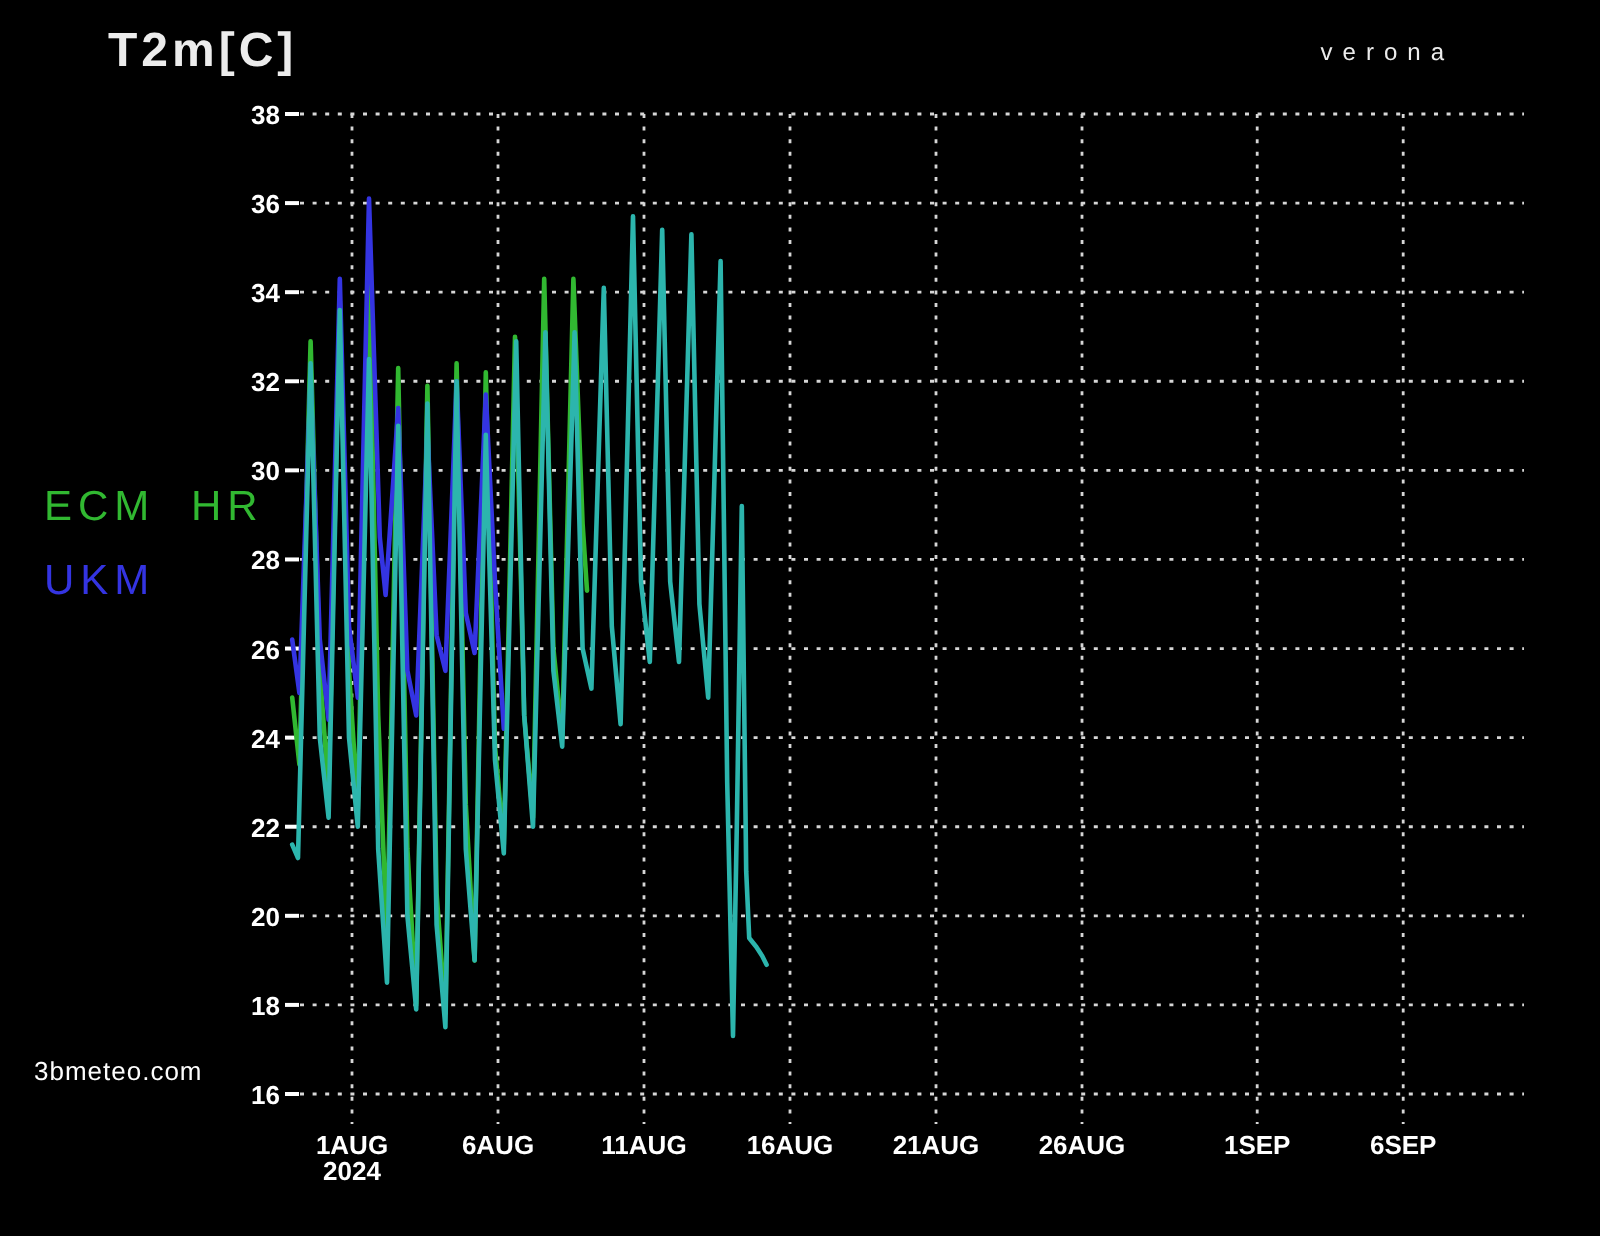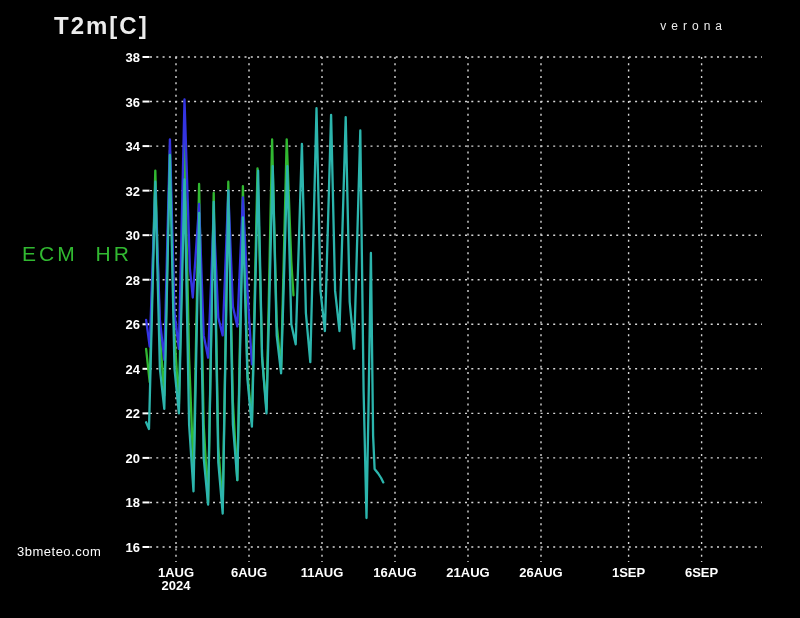--- a/index.html
+++ b/index.html
@@ -15,21 +15,21 @@
   .location{
     position:absolute;right:73px;top:19px;color:#ececec;
     font-size:12px;font-weight:400;letter-spacing:5px;
   }
   .legend{position:absolute;left:22px;top:243px;}
   .legend-item{
     font-size:21px;letter-spacing:3px;word-spacing:9px;
     line-height:21px;margin-bottom:16px;white-space:nowrap;
   }
   .brand{
-    position:absolute;left:17px;top:544px;color:#fdfdfd;
+    position:absolute;left:17px;top:528px;color:#fdfdfd;
     font-size:13px;letter-spacing:0.5px;
   }
 </style>
 </head>
 <body>
 
 <svg id="chart" width="800" height="618">
     <line x1="150" y1="57" x2="762" y2="57" stroke="#d6d6d6" stroke-width="1.4" stroke-dasharray="2 4.3"></line>
     <line x1="142.5" y1="57" x2="149.5" y2="57" stroke="#ffffff" stroke-width="2"></line>
     <text x="140" y="62" fill="#ffffff" text-anchor="end" font-size="13" font-weight="bold" font-family="&quot;Liberation Sans&quot;,sans-serif">38</text>
@@ -86,15 +86,16 @@
     <polyline points="146.1,348.8 149.7,382.2 155.3,170.6 159.9,335.4 164.3,395.5 169.9,150.5 174.5,335.4 178.9,404.5 184.5,137.2 189.1,357.7 193.5,471.3 199.1,184.0 203.7,424.5 208.1,502.5 213.7,192.9 218.3,446.8 222.7,506.9 228.3,181.7 232.9,402.2 237.3,480.2 242.9,186.2 247.5,373.3 251.9,422.3 257.5,168.4 262.1,357.7 266.5,408.9 272.1,139.4 276.7,324.3 281.1,368.8 286.7,139.4 291.3,261.9 293.5,295.3" fill="none" stroke="#31b831" stroke-width="2.3" stroke-linejoin="round" stroke-linecap="round"></polyline>
     <polyline points="146.1,319.8 149.7,346.5 155.3,188.4 159.9,319.8 164.3,359.9 169.9,139.4 174.5,313.1 178.9,348.8 184.5,99.3 189.9,268.6 192.8,297.5 199.1,204.0 203.7,335.4 208.1,357.7 213.7,215.1 218.3,317.6 222.7,335.4 228.3,190.6 232.9,306.5 237.3,326.5 242.9,197.3 247.5,290.9 251.9,364.4" fill="none" stroke="#3434e2" stroke-width="2.3" stroke-linejoin="round" stroke-linecap="round"></polyline>
     <polyline points="146.1,422.3 149.0,429.0 155.3,181.7 159.9,368.8 164.3,408.9 169.9,155.0 174.5,368.8 178.9,413.4 184.5,179.5 189.1,424.5 193.5,491.3 199.1,212.9 203.7,457.9 208.1,504.7 213.7,201.8 218.3,462.4 222.7,513.6 228.3,190.6 232.9,424.5 237.3,480.2 242.9,217.4 247.5,380.0 251.9,426.7 258.1,170.6 262.1,357.7 266.5,413.4 272.7,166.1 276.7,335.4 281.1,373.3 287.3,166.1 291.3,324.3 295.7,344.3 301.9,143.9 305.9,313.1 310.3,362.1 316.5,108.2 320.5,290.9 324.9,331.0 331.1,114.9 335.1,290.9 339.5,331.0 345.7,117.1 349.7,302.0 354.1,348.8 360.3,130.5 363.6,391.1 366.5,518.0 368.4,413.4 370.9,253.0 373.1,435.6 374.6,469.0 378.2,473.5 381.1,478.0 383.3,482.4" fill="none" stroke="#2cb5ad" stroke-width="2.3" stroke-linejoin="round" stroke-linecap="round"></polyline>
   </svg>
 
 <div class="title">T2m[C]</div>
 <div class="location">verona</div>
 
 <div class="legend">
   <div class="legend-item" style="color: rgb(49, 184, 49);">ECM HR</div>
+  <div class="legend-item" style="color: rgb(52, 52, 226);">UKM</div>
 </div>
 
 <div class="brand">3bmeteo.com</div>
 
 </body></html>

